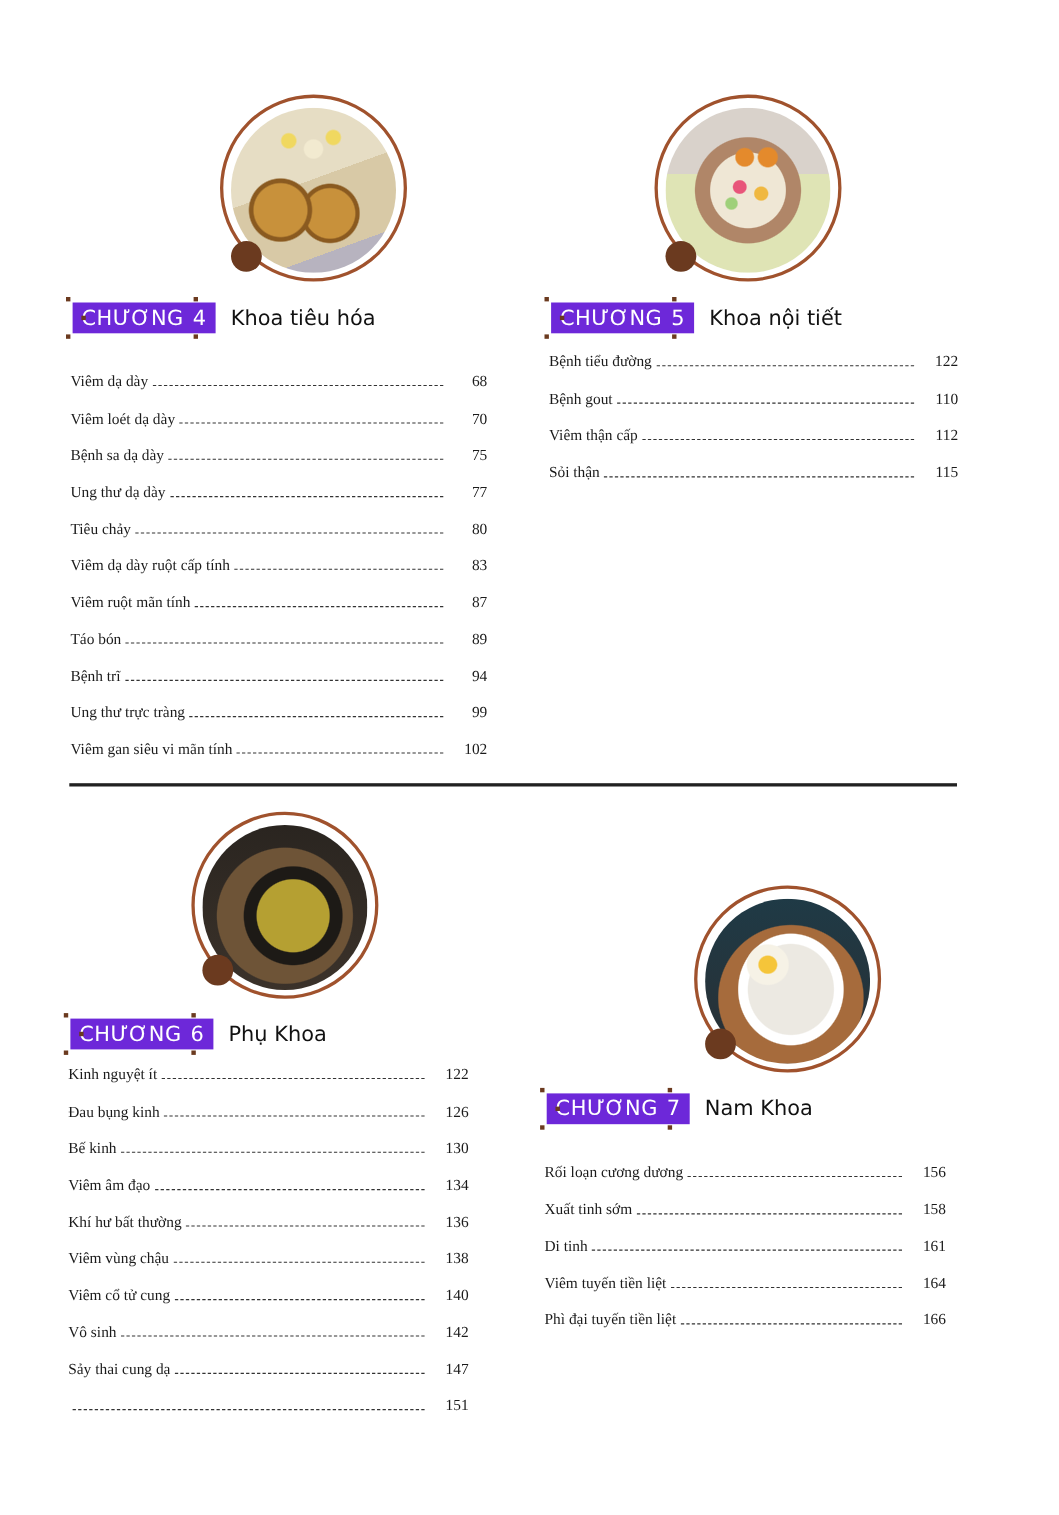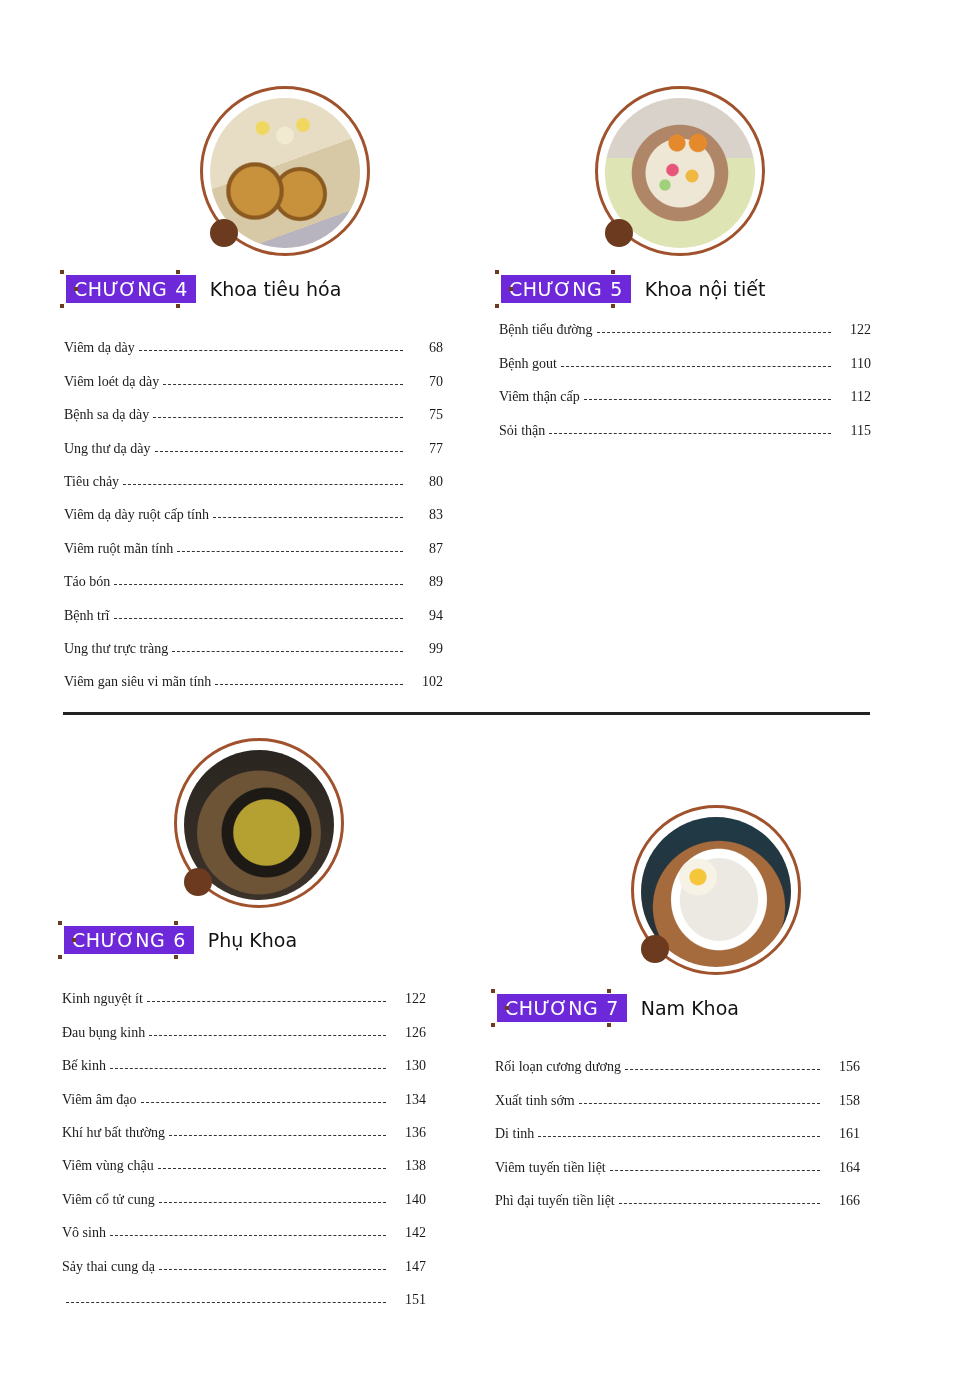--- a/index.html
+++ b/index.html
@@ -172,21 +172,21 @@
   <div class="photo ch6"></div>
   <div class="photo-dot" style="left:10px; top:130px;"></div>
 </div>
 <div class="chapter-header" style="left:64px; top:923px;">
   <div class="badge">
     <span>CHƯƠNG</span>
     <span class="badge-num">6</span>
   </div>
   <span class="chapter-title">Phụ Khoa</span>
 </div>
-<ul class="toc" style="left:62px; top:973px; width:364px;">
+<ul class="toc" style="left:62px; top:952px; width:364px;">
   <li>
       <span class="t">Kinh nguyệt ít</span>
       <span class="dots"></span>
       <span class="p">122</span>
     </li>
   <li>
       <span class="t">Đau bụng kinh</span>
       <span class="dots"></span>
       <span class="p">126</span>
     </li>

